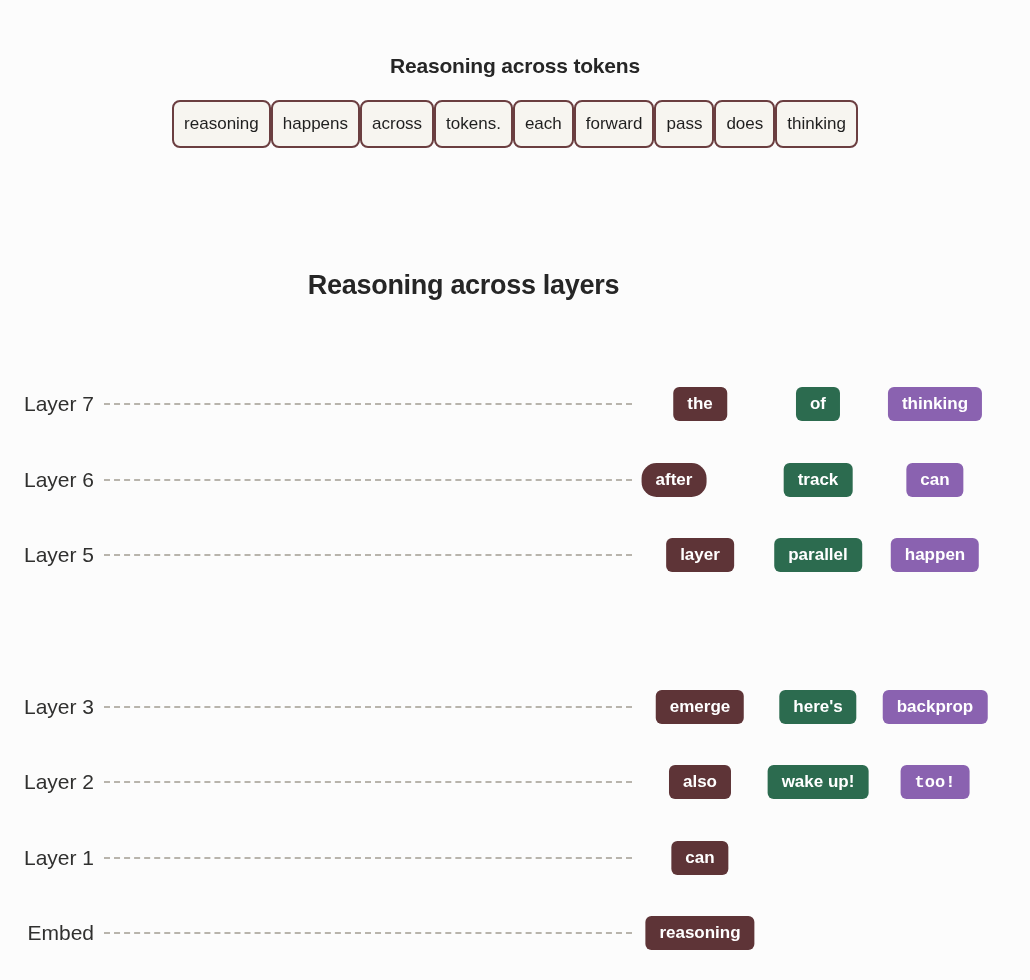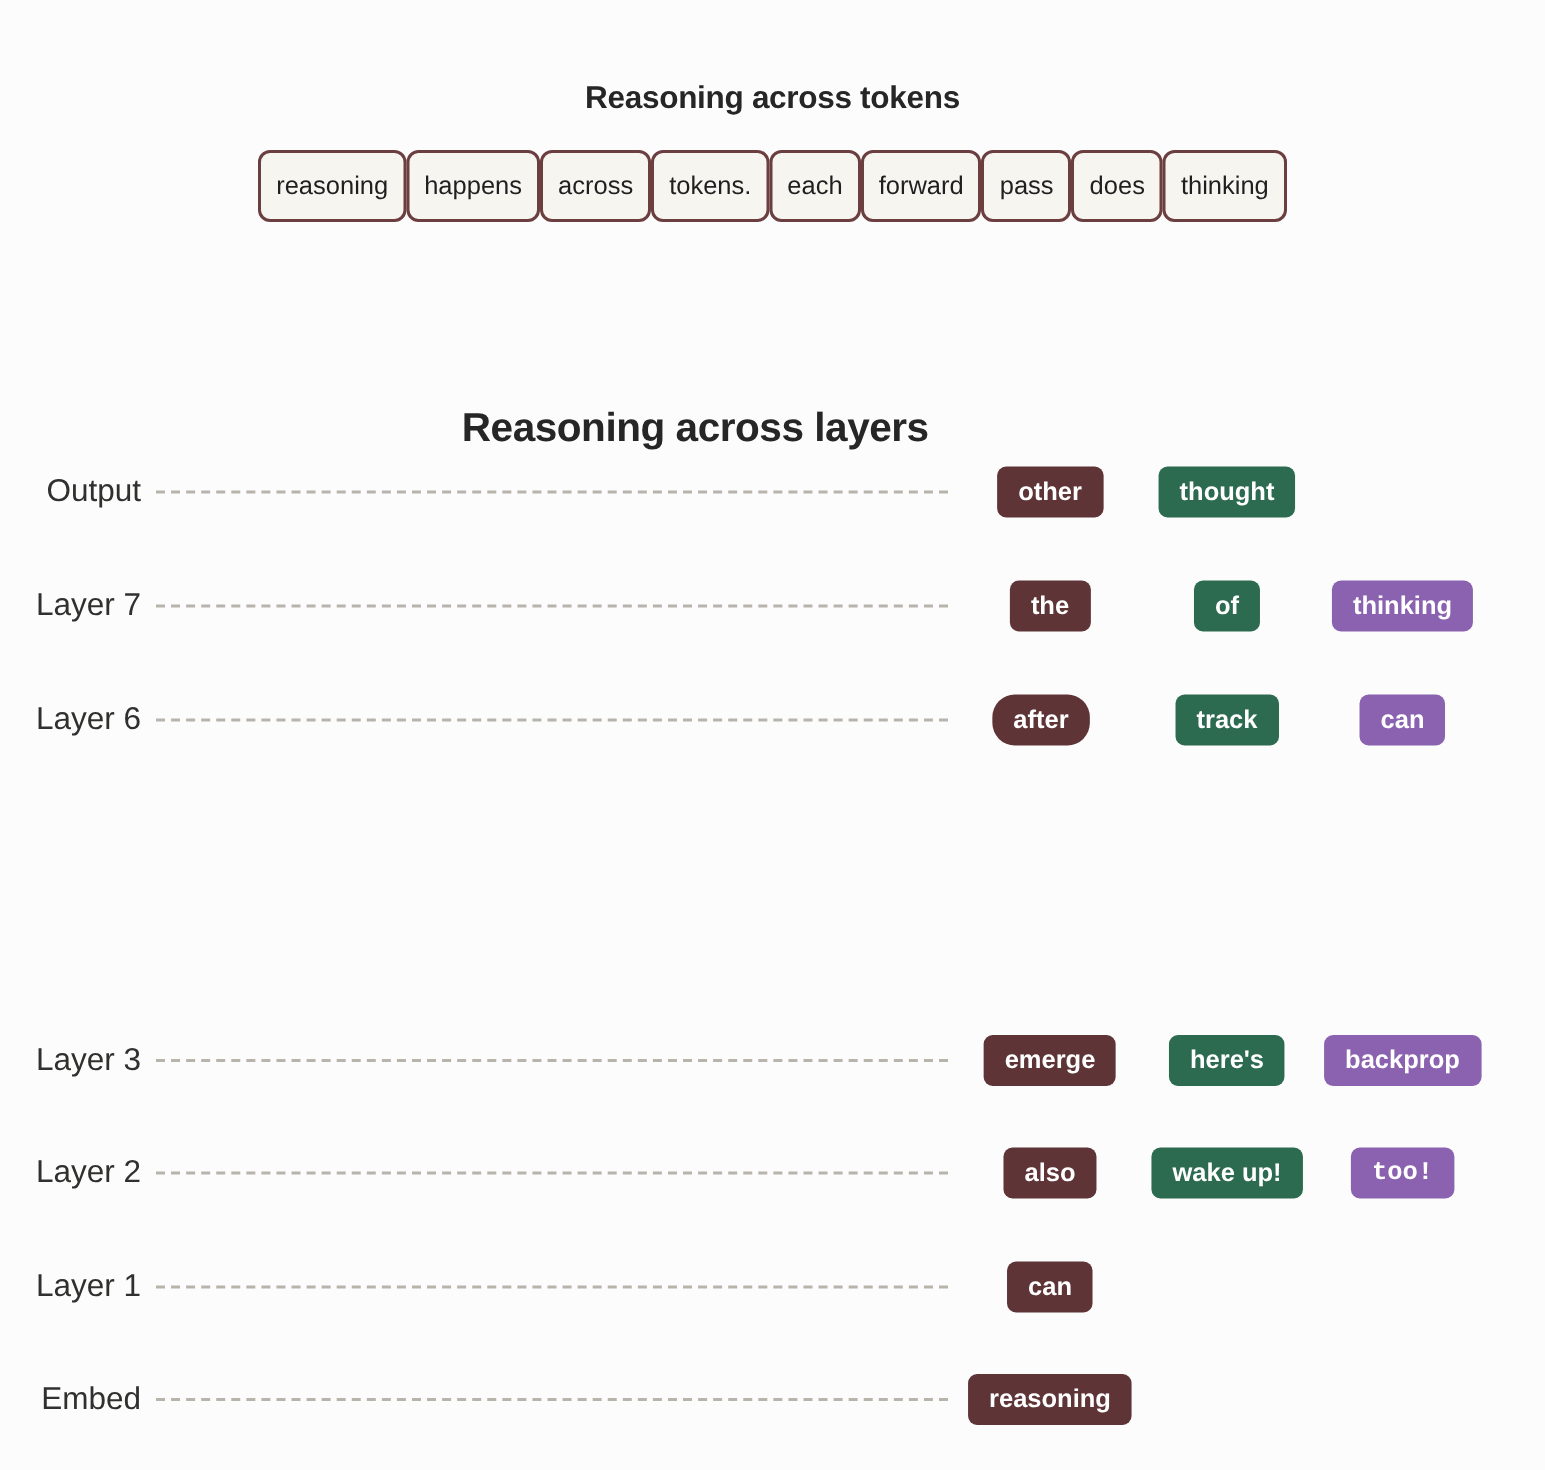--- a/index.html
+++ b/index.html
@@ -88,44 +88,45 @@
       <div class="token-box">forward</div>
       <div class="token-box">pass</div>
       <div class="token-box">does</div>
       <div class="token-box">thinking</div>
     </div>
 </div>
 
 <div>
   <div class="title-layers">Reasoning across layers</div>
   <div id="layer-rows">
-      <div class="layer-row" style="top: 308px;">
-        <div class="row-label">Output</div>
-        <div class="row-dash"></div>
-        <div class="row-pills">
-          <div class="pill c0" style="left: 700px;">other</div>
-          <div class="pill c1" style="left: 818px;">thought</div>
-        </div>
-      </div>
       <div class="layer-row" style="top: 384px;">
         <div class="row-label">Layer 7</div>
         <div class="row-dash"></div>
         <div class="row-pills">
           <div class="pill c0" style="left: 700px;">the</div>
           <div class="pill c1" style="left: 818px;">of</div>
           <div class="pill c2" style="left: 935px;">thinking</div>
         </div>
       </div>
       <div class="layer-row" style="top: 460px;">
         <div class="row-label">Layer 6</div>
         <div class="row-dash"></div>
         <div class="row-pills">
-          <div class="pill c0" style="left: 694px; border-radius: 15px;">after</div>
+          <div class="pill c0" style="left: 674px; border-radius: 15px;">after</div>
           <div class="pill c1" style="left: 818px;">track</div>
           <div class="pill c2" style="left: 935px;">can</div>
+        </div>
+      </div>
+      <div class="layer-row" style="top: 535px;">
+        <div class="row-label">Layer 5</div>
+        <div class="row-dash"></div>
+        <div class="row-pills">
+          <div class="pill c0" style="left: 700px;">layer</div>
+          <div class="pill c1" style="left: 818px;">parallel</div>
+          <div class="pill c2" style="left: 935px;">happen</div>
         </div>
       </div>
       <div class="layer-row" style="top: 687px;">
         <div class="row-label">Layer 3</div>
         <div class="row-dash"></div>
         <div class="row-pills">
           <div class="pill c0" style="left: 700px;">emerge</div>
           <div class="pill c1" style="left: 818px;">here's</div>
           <div class="pill c2" style="left: 935px;">backprop</div>
         </div>

